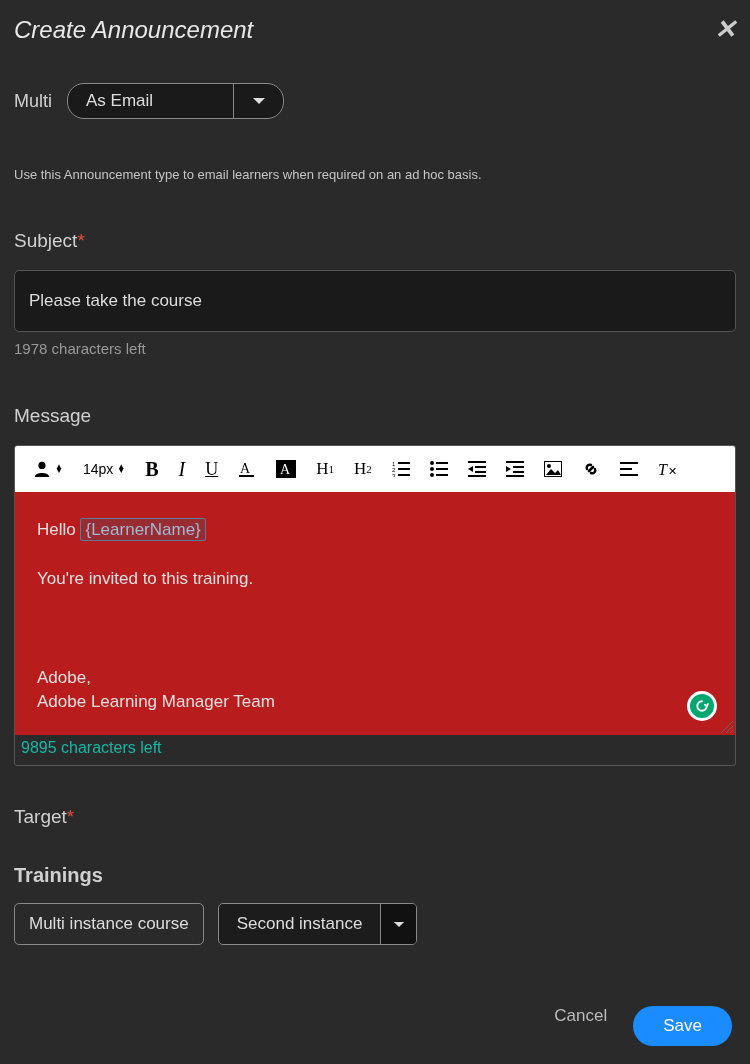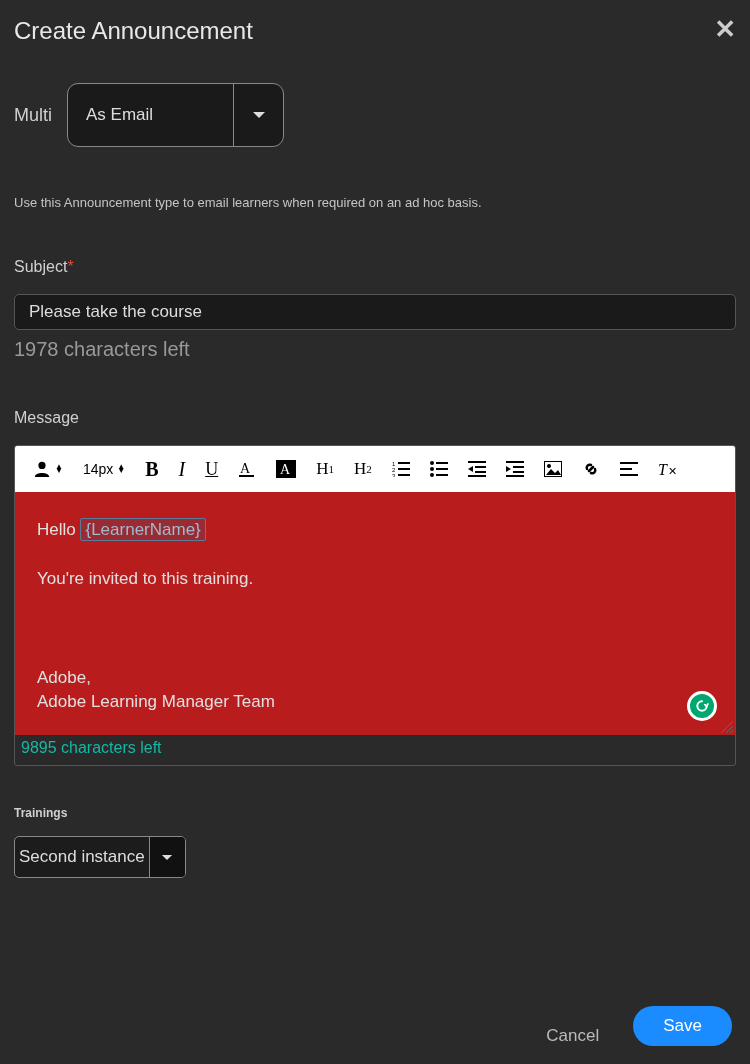--- a/index.html
+++ b/index.html
@@ -8,22 +8,23 @@
     height: 1064px;
     background: #2a2a2a;
     font-family: -apple-system, BlinkMacSystemFont, "Segoe UI", Arial, sans-serif;
     color: #e0e0e0;
     padding: 14px;
     position: relative;
   }
   .header {
     display: flex;
     justify-content: space-between;
-    align-items: flex-end;
+    align-items: center;
     margin-bottom: 38px;
+    font-style: italic;
   }
   .title {
     font-size: 24px;
     font-weight: 400;
     color: #e8e8e8;
   }
   .close-x {
     font-size: 26px;
     color: #ccc;
     cursor: pointer;
@@ -36,23 +37,23 @@
     margin-bottom: 48px;
   }
   .type-label {
     font-size: 18px;
     color: #d0d0d0;
   }
   .select-box {
     display: flex;
     align-items: center;
     border: 1px solid #888;
-    border-radius: 11px;
+    border-radius: 17px;
     background: #1a1a1a;
-    height: 64px;
+    height: 36px;
     overflow: hidden;
   }
   .select-box .sel-text {
     padding: 0 18px;
     font-size: 17px;
     color: #ddd;
     min-width: 165px;
   }
   .select-box .chev {
     border-left: 1px solid #888;
@@ -62,39 +63,39 @@
     align-items: center;
     justify-content: center;
   }
   .chev svg { fill: #ddd; }
   .help-text {
     font-size: 13px;
     color: #c5c5c5;
     margin-bottom: 48px;
   }
   .field-label {
-    font-size: 16px;
+    font-size: 19px;
     color: #d0d0d0;
     margin-bottom: 18px;
     margin-top: 20px;
   }
   .req { color: #e74c3c; }
   .text-input {
     width: 100%;
-    height: 36px;
+    height: 62px;
     background: #1a1a1a;
     border: 1px solid #555;
     border-radius: 5px;
     padding: 0 14px;
     font-size: 17px;
     color: #ddd;
     margin-bottom: 8px;
   }
   .counter {
-    font-size: 20px;
+    font-size: 15px;
     color: #999;
     margin-bottom: 48px;
   }
   .editor-wrap {
     border: 1px solid #555;
     border-radius: 3px;
     overflow: hidden;
     margin-bottom: 6px;
   }
   .toolbar {
@@ -160,21 +161,21 @@
     width: 12px;
     height: 12px;
   }
   .counter2 {
     font-size: 16px;
     color: #14b8a6;
     padding: 4px 6px 8px 6px;
   }
   .target-section { margin-top: 40px; }
   .trainings-label {
-    font-size: 12px;
+    font-size: 20px;
     font-weight: 600;
     color: #d0d0d0;
     margin: 36px 0 16px 0;
   }
   .chips-row {
     display: flex;
     gap: 14px;
   }
   .chip {
     border: 1px solid #888;
@@ -185,39 +186,39 @@
   }
   .chip-select {
     display: flex;
     align-items: stretch;
     border: 1px solid #888;
     border-radius: 5px;
     overflow: hidden;
     background: #1c1c1c;
   }
   .chip-select .cs-text {
-    padding: 10px 4px;
+    padding: 10px 18px;
     font-size: 17px;
     color: #ddd;
   }
   .chip-select .cs-chev {
     border-left: 1px solid #888;
     width: 36px;
     display: flex;
     align-items: center;
     justify-content: center;
     background: #111;
   }
   .footer {
     position: absolute;
     bottom: 18px;
     right: 18px;
     display: flex;
-    align-items: flex-end;
-    gap: 34px;
+    align-items: flex-start;
+    gap: 26px;
   }
   .cancel {
     color: #bbb;
     font-size: 17px;
     cursor: pointer;
   }
   .save {
     background: #1a8cff;
     color: #fff;
     border: none;
@@ -375,22 +376,26 @@
         </svg>
     </div>
     <svg class="resize-grip" viewBox="0 0 12 12">
         <path d="M12 0 L0 12 M12 5 L5 12 M12 9 L9 12" stroke="#666" stroke-width="1"></path>
       </svg>
   </div>
   <div class="counter2">9895 characters left</div>
 </div>
 
 <div class="target-section">
+  <div class="field-label">
+    <span>Target</span><span class="req">*</span>
+  </div>
   <div class="trainings-label">Trainings</div>
   <div class="chips-row">
+    <div class="chip">Multi instance course</div>
     <div class="chip-select">
       <div class="cs-text">Second instance</div>
       <div class="cs-chev">
         <svg width="12" height="9" viewBox="0 0 14 10">
             <path d="M1 2 L7 8 L13 2 Z" fill="#ddd"></path>
           </svg>
       </div>
     </div>
   </div>
 </div>

